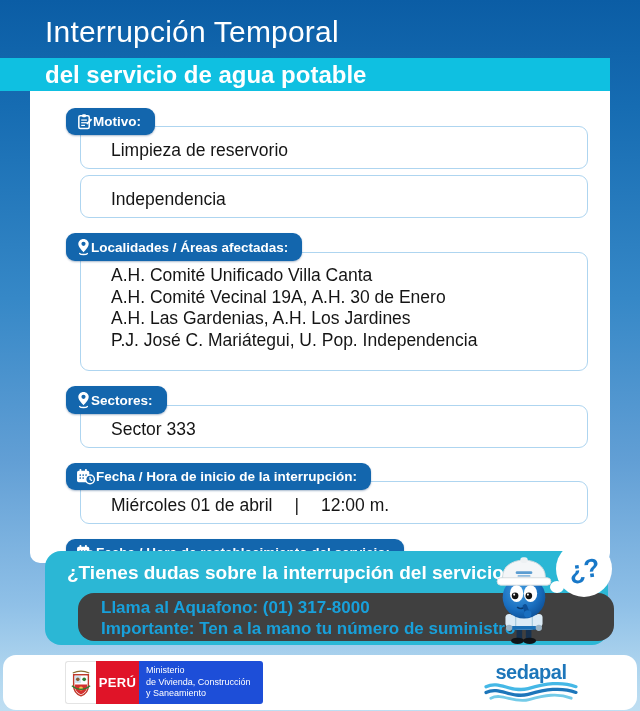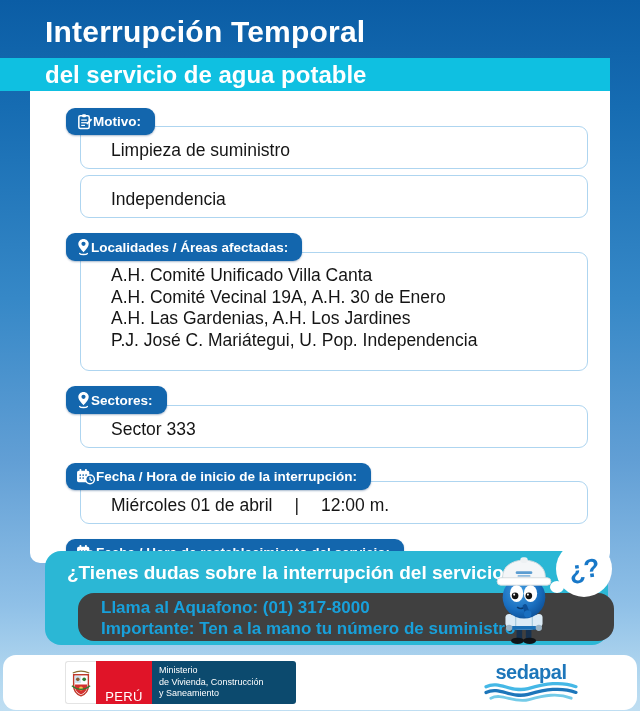--- a/index.html
+++ b/index.html
@@ -7,21 +7,21 @@
   body{
     font-family:"Liberation Sans","DejaVu Sans",sans-serif;
     overflow:hidden;
   }
   .poster{
     width:640px; height:711px; position:relative;
     background:linear-gradient(180deg,#0b5da5 0%,#166cb2 15%,#3688c7 42%,#629fd5 65%,#8fc0e7 85%,#b5d9f0 96%,#bfdef2 100%);
   }
   
   .header-title{
-    color:#fff; font-weight:bold; font-size:30px; letter-spacing:.2px;
+    color:#fff; font-weight:normal; font-size:30px; letter-spacing:.2px;
     padding:15px 0 9px 45px;
   }
   .band{
     width:610px; height:33px; background:#0fc0e1;
     color:#fff; font-weight:bold; font-size:24px;
     line-height:33px; padding-left:45px;
   }
   
   .card{
     margin-left:30px; width:580px; height:472px;
@@ -79,25 +79,25 @@
     background:#fff; border-radius:13px;
     display:flex; align-items:center; justify-content:space-between;
     padding:0 58px 0 62px; position:relative; z-index:3;
   }
   .gov{ display:flex; align-items:stretch; height:43px; }
   .emblem-box{
     width:31px; background:#fff; border:1px solid #e4e4e4; border-right:none;
     border-radius:3px 0 0 3px; display:flex; align-items:center; justify-content:center;
   }
   .peru-box{
-    width:56px; background:#e01428; color:#fff; font-weight:normal; font-size:13px;
-    display:flex; align-items:flex-end; justify-content:center; letter-spacing:.3px;
+    width:43px; background:#e01428; color:#fff; font-weight:bold; font-size:13px;
+    display:flex; align-items:center; justify-content:center; letter-spacing:.3px;
   }
   .ministry-box{
-    width:144px; background:#0c4a6e; color:#fff; font-size:9px; line-height:1.3;
+    width:124px; background:#1d4ed8; color:#fff; font-size:9px; line-height:1.3;
     display:flex; flex-direction:column; justify-content:center; padding-left:7px;
     border-radius:0 3px 3px 0;
   }
   .sedapal{ display:flex; flex-direction:column; align-items:center; margin-top:2px; }
   .sedapal-text{ color:#1d76ba; font-weight:bold; font-size:20px; letter-spacing:-.5px; line-height:1; }
   .sedapal svg{ margin-top:-2px; }
 </style>
 </head>
 <body>
 
@@ -118,21 +118,21 @@
             <rect x="6.5" y="1.2" width="4" height="3.2" rx="1" fill="#fff"></rect>
             <line x1="5.5" y1="7.5" x2="11.5" y2="7.5" stroke="#fff" stroke-width="1.3"></line>
             <line x1="5.5" y1="10.3" x2="11.5" y2="10.3" stroke="#fff" stroke-width="1.3"></line>
             <line x1="5.5" y1="13.1" x2="9.5" y2="13.1" stroke="#fff" stroke-width="1.3"></line>
             <line x1="11.5" y1="11.5" x2="16.5" y2="6.5" stroke="#fff" stroke-width="2"></line>
           </svg>
         </span>
         <span>Motivo:</span>
       </div>
       <div class="vbox single">
-        <span>Limpieza de suministro</span>
+        <span>Limpieza de reservorio</span>
       </div>
     </div>
 
     <div class="section">
       <div class="vbox single">
         <span>Independencia</span>
       </div>
     </div>
 
     <div class="section">

